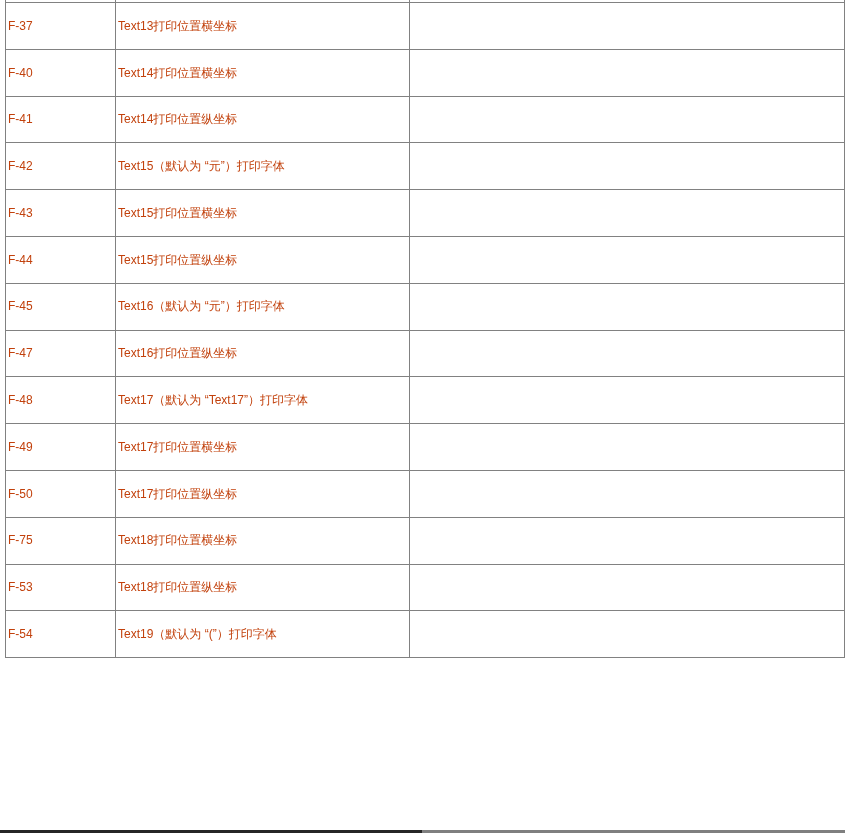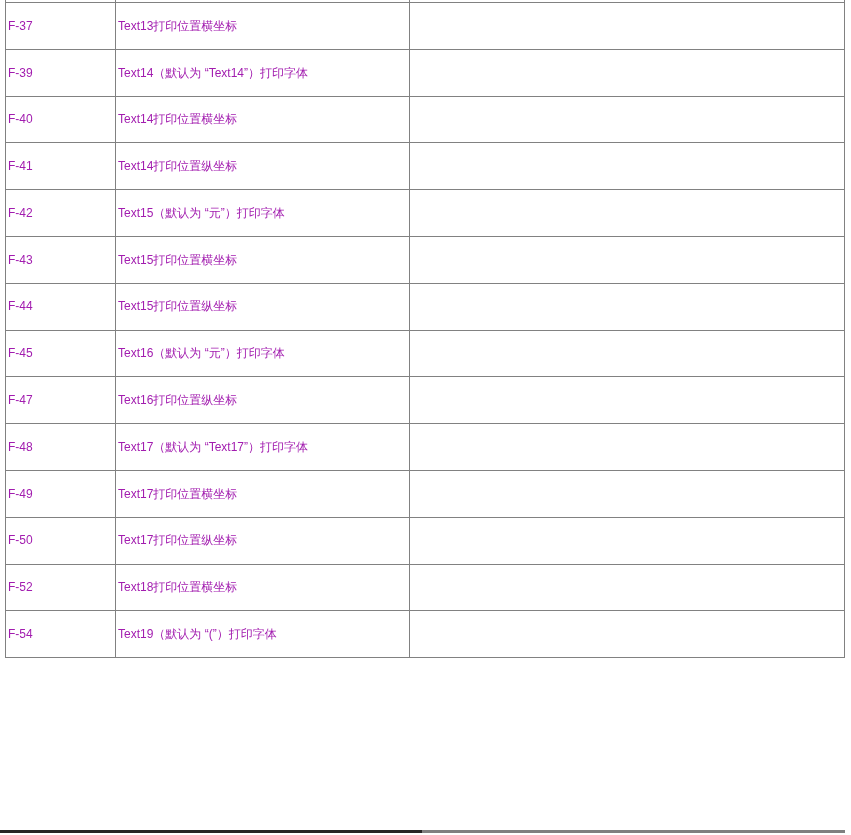--- a/index.html
+++ b/index.html
@@ -24,21 +24,21 @@
   }
   table.spec {
     border-collapse: collapse;
     table-layout: fixed;
     width: 839px;
     margin-top: -44px;
   }
   table.spec td {
     border: 1px solid #818181;
     font-size: 12px;
-    color: #a21caf;
+    color: #c2410c;
     padding: 0 2px 0 2px;
     vertical-align: middle;
     white-space: nowrap;
     overflow: hidden;
     height: 45.8px;
     line-height: 1.2;
     background: #ffffff;
   }
   tr.partial td { height: 45px; }
   col.c1 { width: 110px; }
@@ -65,25 +65,20 @@
       </colgroup>
     <tbody>
       <tr class="partial">
         <td></td>
         <td></td>
         <td></td>
       </tr>
       <tr>
         <td>F-37</td>
         <td>Text13打印位置横坐标</td>
-        <td></td>
-      </tr>
-      <tr>
-        <td>F-39</td>
-        <td>Text14（默认为 “Text14”）打印字体</td>
         <td></td>
       </tr>
       <tr>
         <td>F-40</td>
         <td>Text14打印位置横坐标</td>
         <td></td>
       </tr>
       <tr>
         <td>F-41</td>
         <td>Text14打印位置纵坐标</td>
@@ -123,22 +118,27 @@
         <td>F-49</td>
         <td>Text17打印位置横坐标</td>
         <td></td>
       </tr>
       <tr>
         <td>F-50</td>
         <td>Text17打印位置纵坐标</td>
         <td></td>
       </tr>
       <tr>
-        <td>F-52</td>
+        <td>F-75</td>
         <td>Text18打印位置横坐标</td>
+        <td></td>
+      </tr>
+      <tr>
+        <td>F-53</td>
+        <td>Text18打印位置纵坐标</td>
         <td></td>
       </tr>
       <tr>
         <td>F-54</td>
         <td>Text19（默认为 “(”）打印字体</td>
         <td></td>
       </tr>
     </tbody>
   </table>
 </div>

